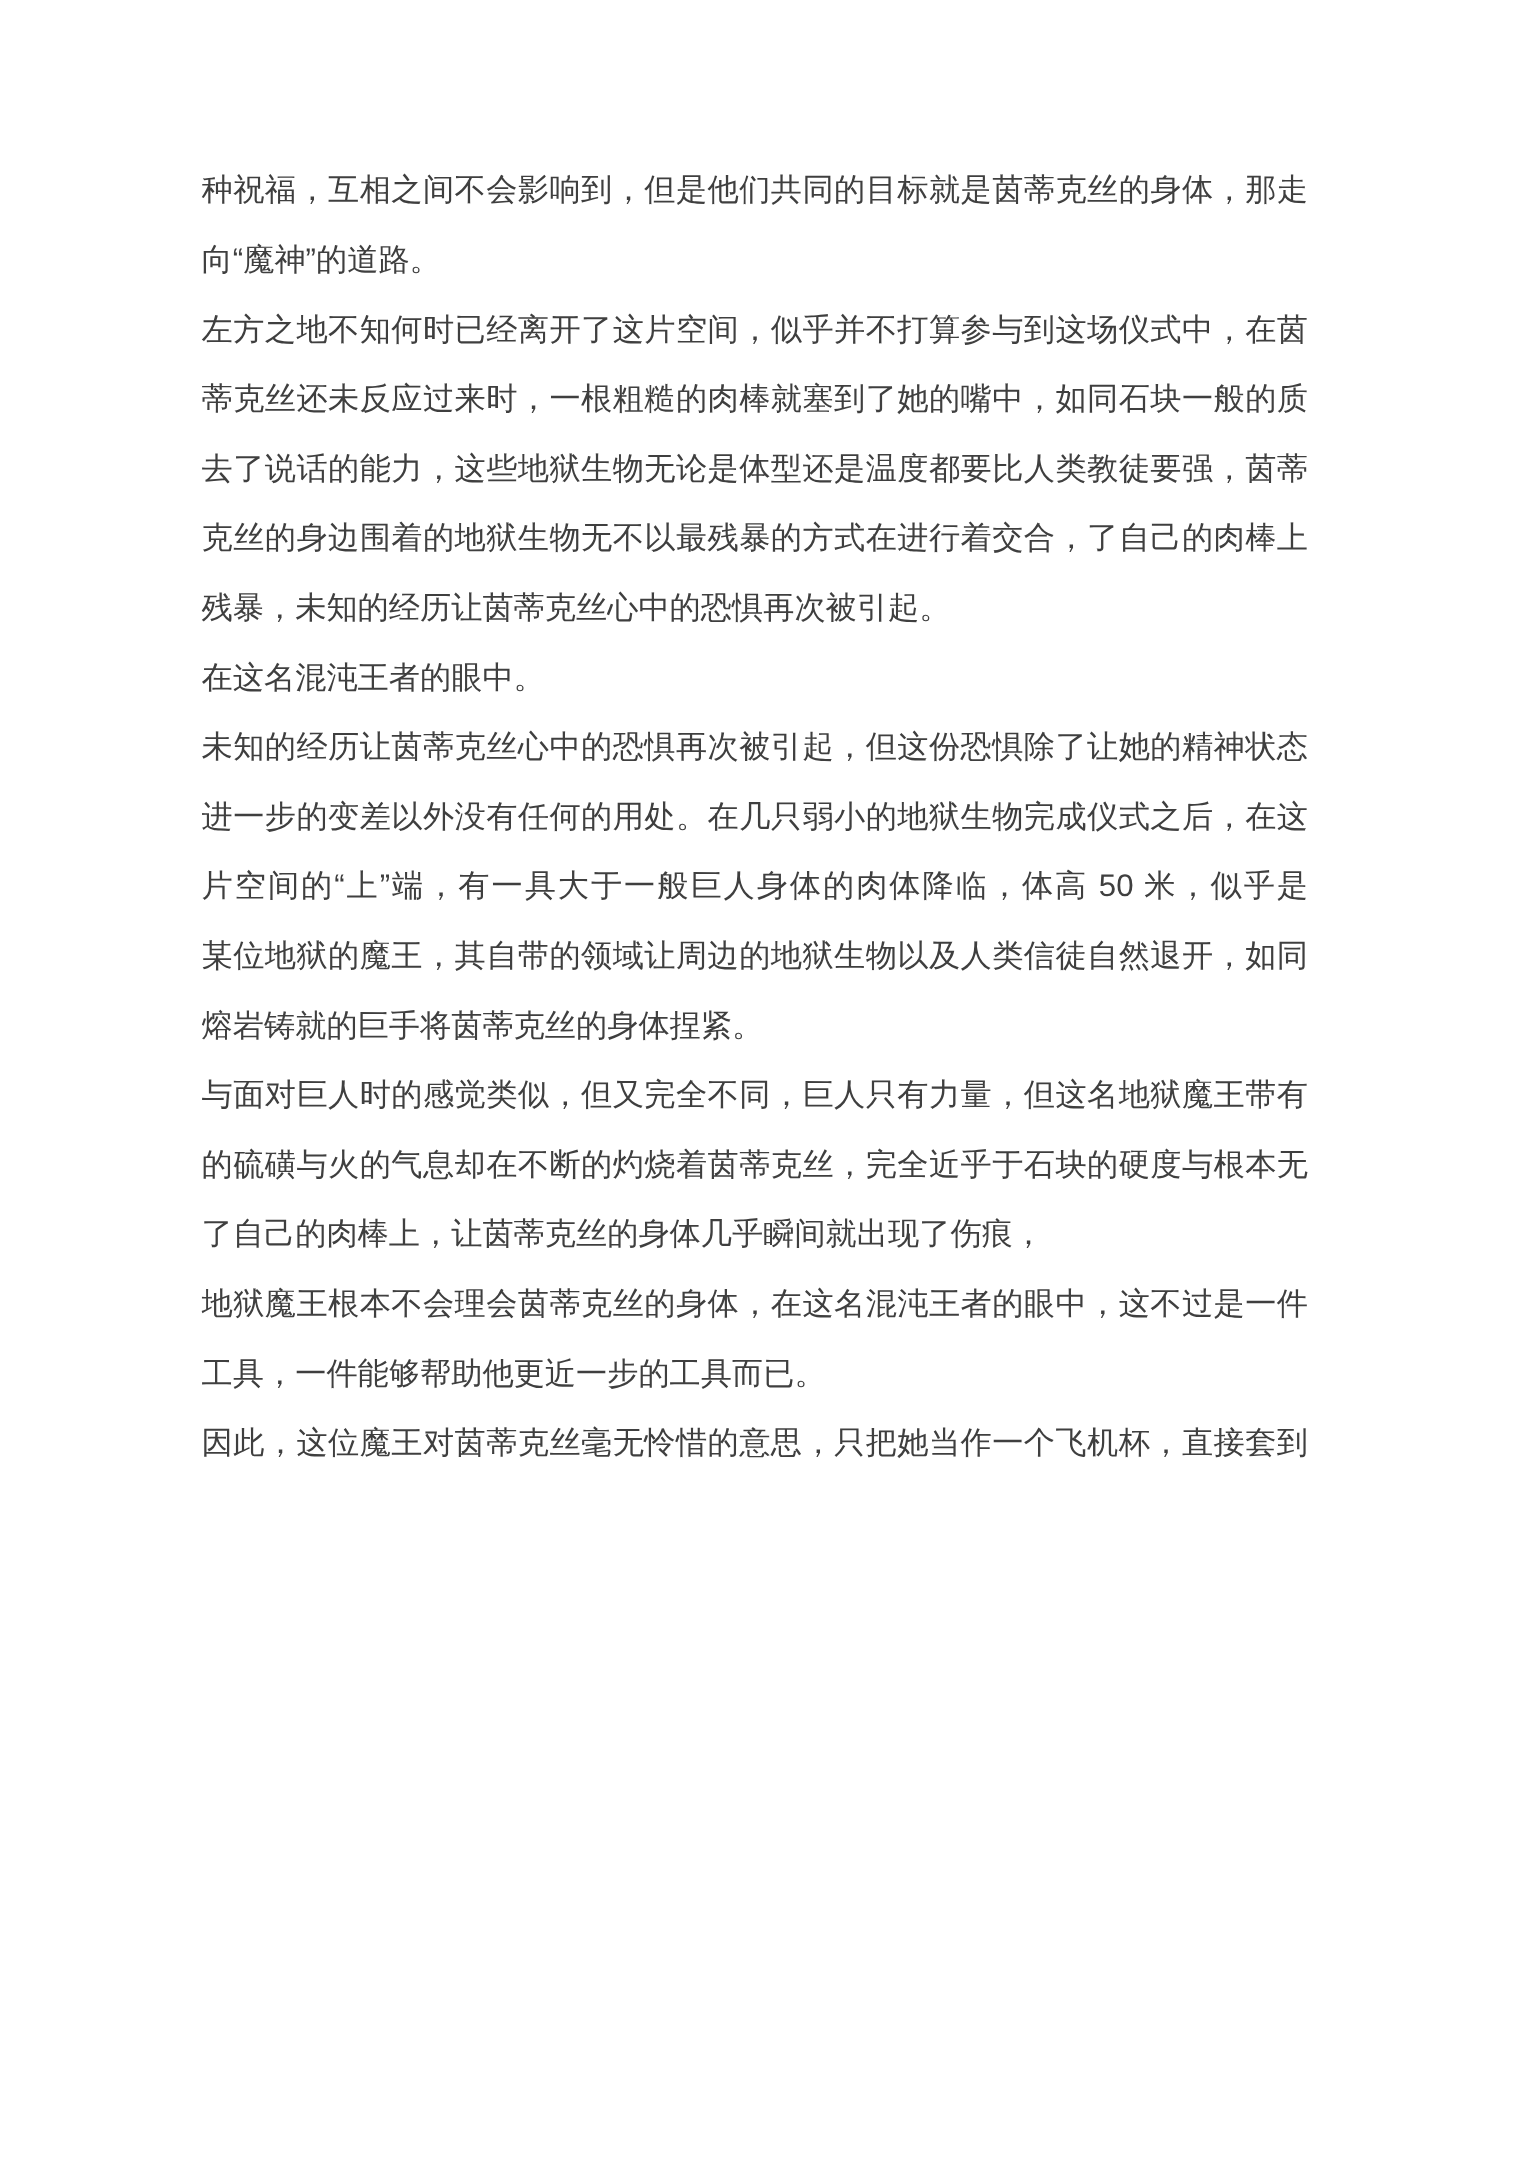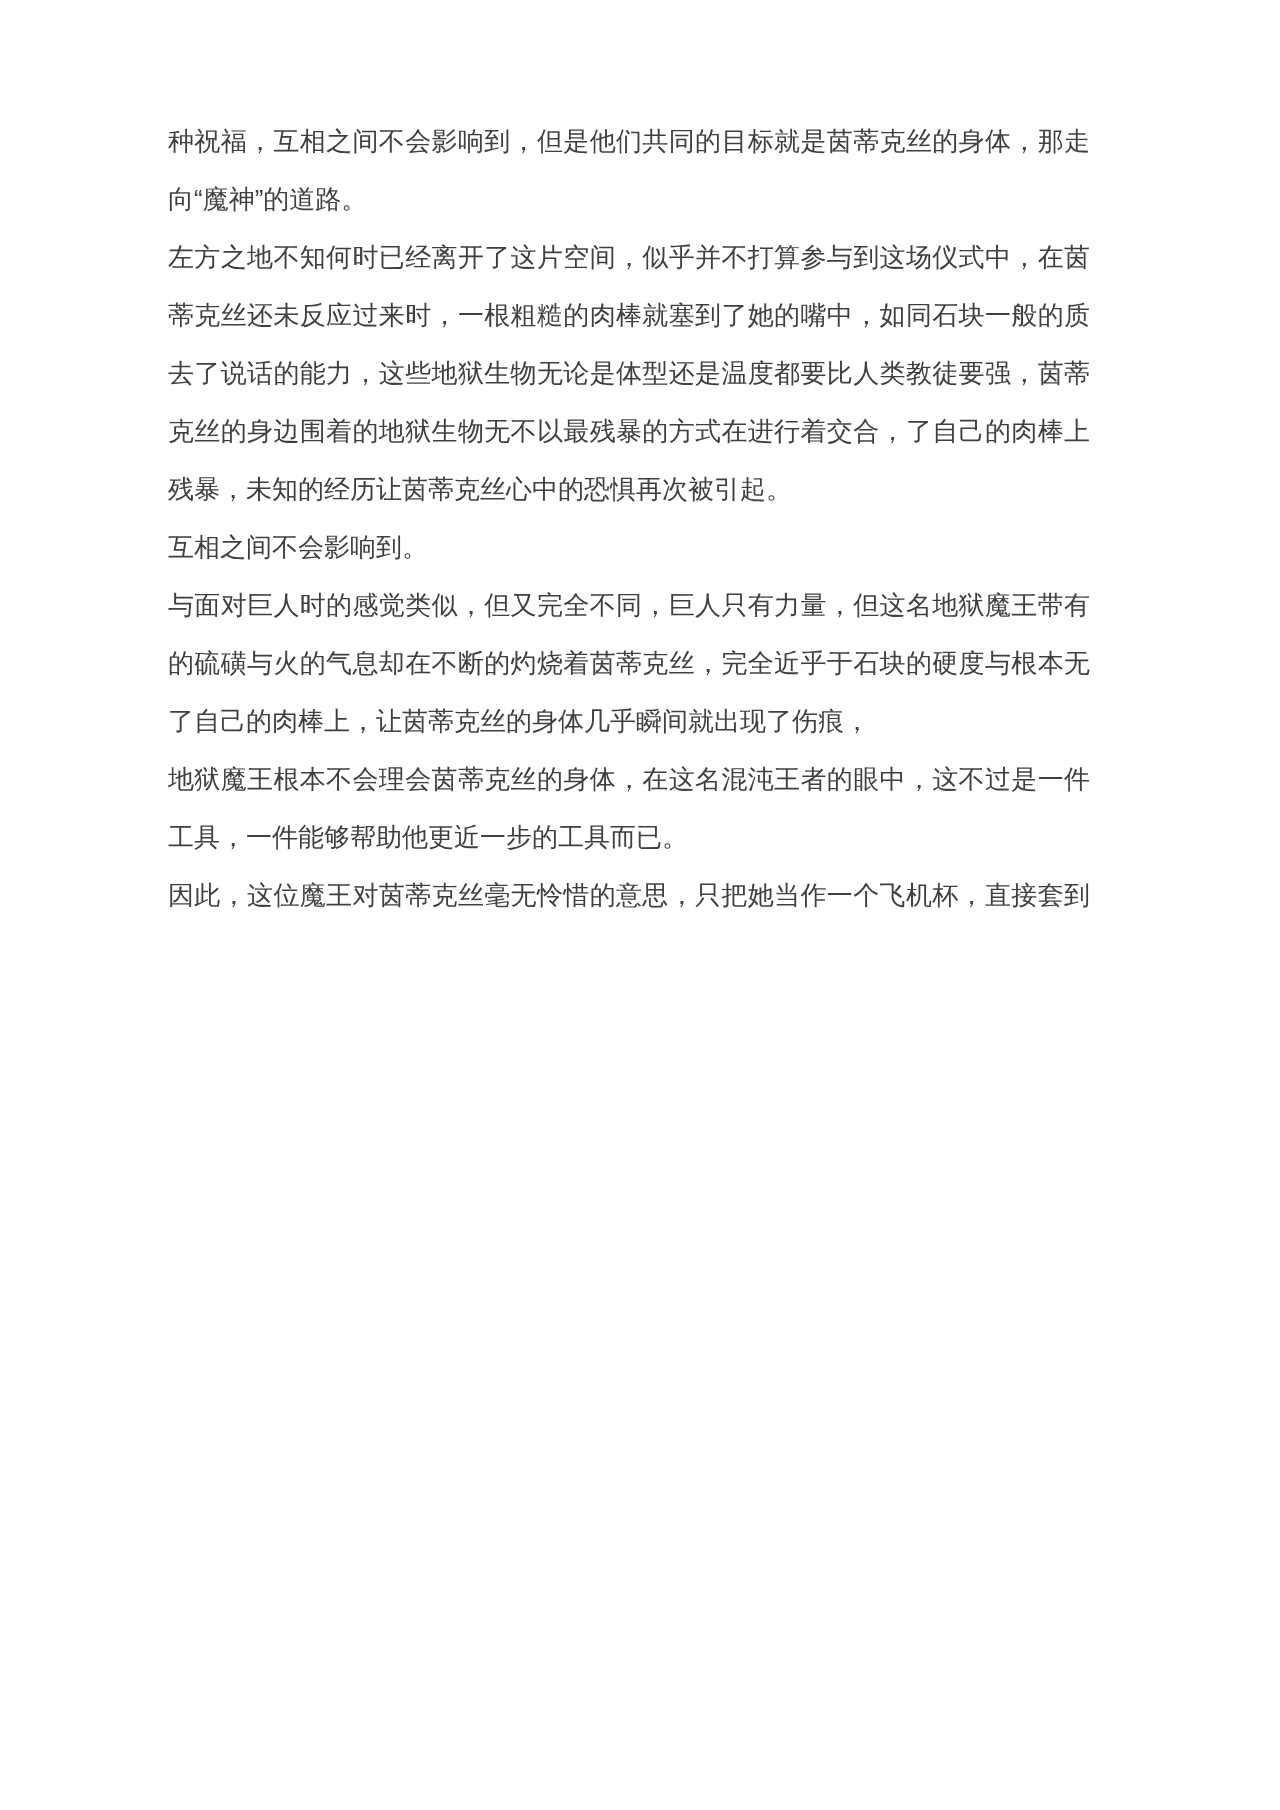--- a/index.html
+++ b/index.html
@@ -10,21 +10,21 @@
   .page {
     position: relative;
     width: 1280px;
     height: 1810px;
     background: #ffffff;
     overflow: hidden;
   }
   .text-block {
     position: absolute;
     left: 168px;
-    top: 112px;
+    top: 129px;
     width: 922px;
     color: #3f3f3f;
     font-family: "Liberation Sans", sans-serif;
     font-size: 26px;
     font-weight: 300;
     line-height: 58px;
   }
   .paragraph {
     margin: 0;
     padding: 0;
@@ -52,21 +52,28 @@
         <div class="line end">向“魔神”的道路。</div>
       </div>
       <div class="paragraph">
         <div class="line fill">左方之地不知何时已经离开了这片空间，似乎并不打算参与到这场仪式中，在茵</div>
         <div class="line fill">蒂克丝还未反应过来时，一根粗糙的肉棒就塞到了她的嘴中，如同石块一般的质</div>
         <div class="line fill">去了说话的能力，这些地狱生物无论是体型还是温度都要比人类教徒要强，茵蒂</div>
         <div class="line fill">克丝的身边围着的地狱生物无不以最残暴的方式在进行着交合，了自己的肉棒上</div>
         <div class="line end">残暴，未知的经历让茵蒂克丝心中的恐惧再次被引起。</div>
       </div>
       <div class="paragraph">
-        <div class="line end">互相之间不会影响到。</div>
+        <div class="line end">在这名混沌王者的眼中。</div>
+      </div>
+      <div class="paragraph">
+        <div class="line fill">未知的经历让茵蒂克丝心中的恐惧再次被引起，但这份恐惧除了让她的精神状态</div>
+        <div class="line fill">进一步的变差以外没有任何的用处。在几只弱小的地狱生物完成仪式之后，在这</div>
+        <div class="line fill">片空间的“上”端，有一具大于一般巨人身体的肉体降临，体高 50 米，似乎是</div>
+        <div class="line fill">某位地狱的魔王，其自带的领域让周边的地狱生物以及人类信徒自然退开，如同</div>
+        <div class="line end">熔岩铸就的巨手将茵蒂克丝的身体捏紧。</div>
       </div>
       <div class="paragraph">
         <div class="line fill">与面对巨人时的感觉类似，但又完全不同，巨人只有力量，但这名地狱魔王带有</div>
         <div class="line fill">的硫磺与火的气息却在不断的灼烧着茵蒂克丝，完全近乎于石块的硬度与根本无</div>
         <div class="line end">了自己的肉棒上，让茵蒂克丝的身体几乎瞬间就出现了伤痕，</div>
       </div>
       <div class="paragraph">
         <div class="line fill">地狱魔王根本不会理会茵蒂克丝的身体，在这名混沌王者的眼中，这不过是一件</div>
         <div class="line end">工具，一件能够帮助他更近一步的工具而已。</div>
       </div>

